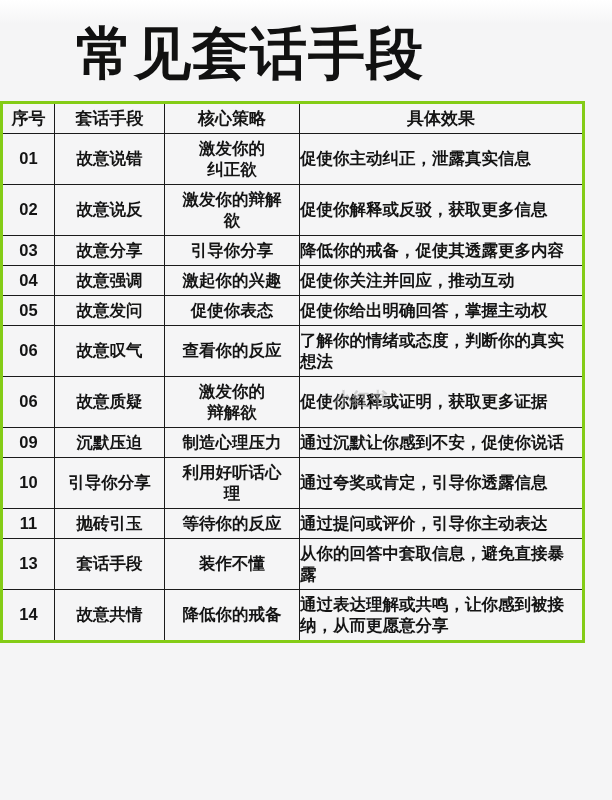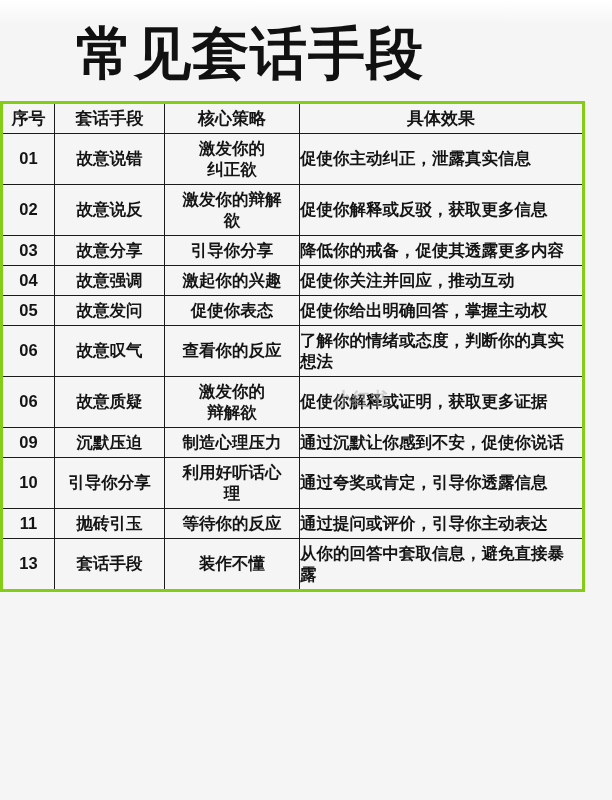--- a/index.html
+++ b/index.html
@@ -157,18 +157,24 @@
         <td class="c-tactic">抛砖引玉</td>
         <td class="c-strategy">等待你的反应</td>
         <td class="c-effect">通过提问或评价，引导你主动表达</td>
       </tr>
       <tr>
         <td class="c-no">13</td>
         <td class="c-tactic">套话手段</td>
         <td class="c-strategy">装作不懂</td>
         <td class="c-effect">从你的回答中套取信息，避免直接暴露</td>
       </tr>
+      <tr>
+        <td class="c-no">14</td>
+        <td class="c-tactic">故意共情</td>
+        <td class="c-strategy">降低你的戒备</td>
+        <td class="c-effect">通过表达理解或共鸣，让你感到被接纳，从而更愿意分享</td>
+      </tr>
     </tbody>
   </table>
 
   <div class="watermark">小红书</div>
 
 </div>
 
 </body></html>

